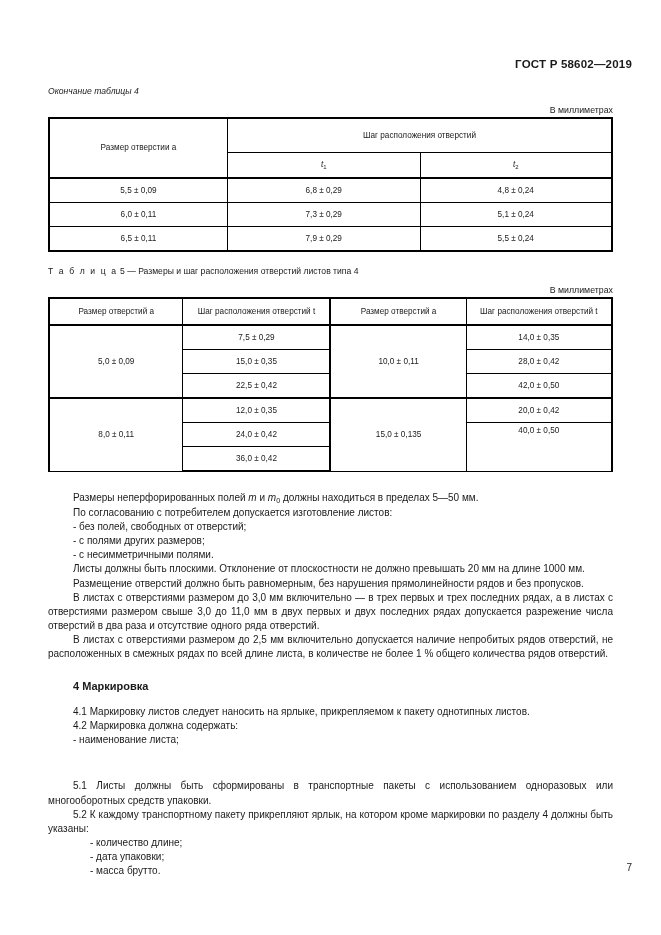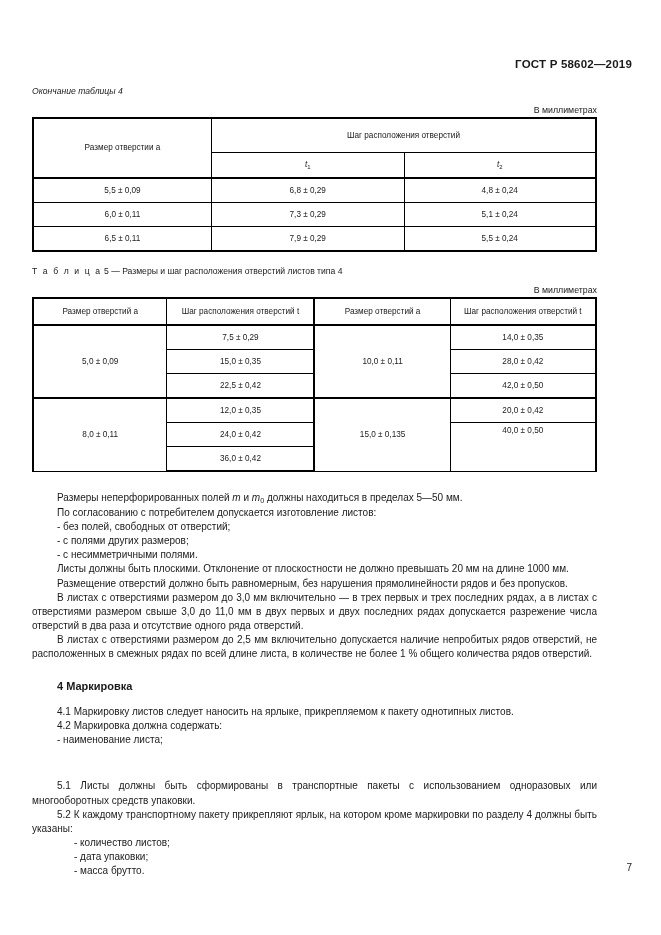--- a/index.html
+++ b/index.html
@@ -27,21 +27,21 @@
     top: 58px;
     right: 29px;
     font-size: 11.5px;
     font-weight: bold;
     letter-spacing: 0.2px;
   }
 
   
   .content {
     position: absolute;
-    left: 32px;
+    left: 48px;
     top: 0;
     width: 565px;
   }
 
   .tbl-caption {
     font-size: 8.6px;
     font-style: italic;
     margin: 0;
     padding: 0;
   }
@@ -273,21 +273,21 @@
     <div class="gap-md"></div>
     <p class="num">4.1  Маркировку листов следует наносить на ярлыке, прикрепляемом к пакету однотипных листов.</p>
     <p class="num">4.2  Маркировка должна содержать:</p>
     <p class="dash">- наименование листа;</p>
 
     <div class="gap-lg"></div>
 
     <div class="gap-md"></div>
     <p class="num">5.1  Листы должны быть сформированы в транспортные пакеты с использованием одноразовых или многооборотных средств упаковки.</p>
     <p class="num">5.2  К каждому транспортному пакету прикрепляют ярлык, на котором кроме маркировки по разделу 4 должны быть указаны:</p>
-    <p class="dash-in">- количество листов;</p>
+    <p class="dash-in">- количество длине;</p>
     <p class="dash-in">- дата упаковки;</p>
     <p class="dash-in">- масса брутто.</p>
 
   </div>
 
   <div class="page-number">7</div>
 
 </div>
 
 </body></html>

